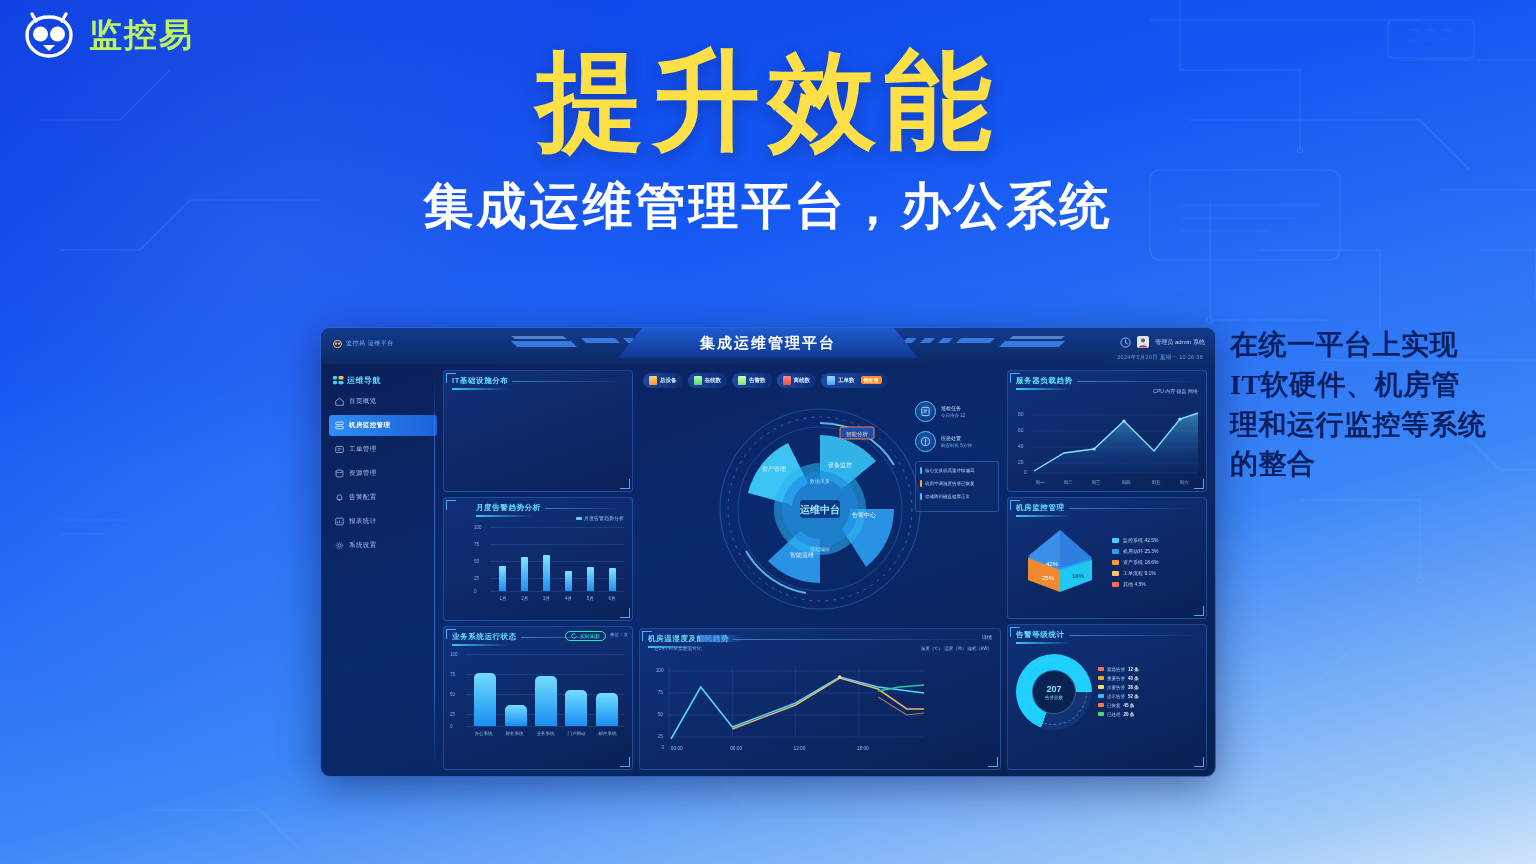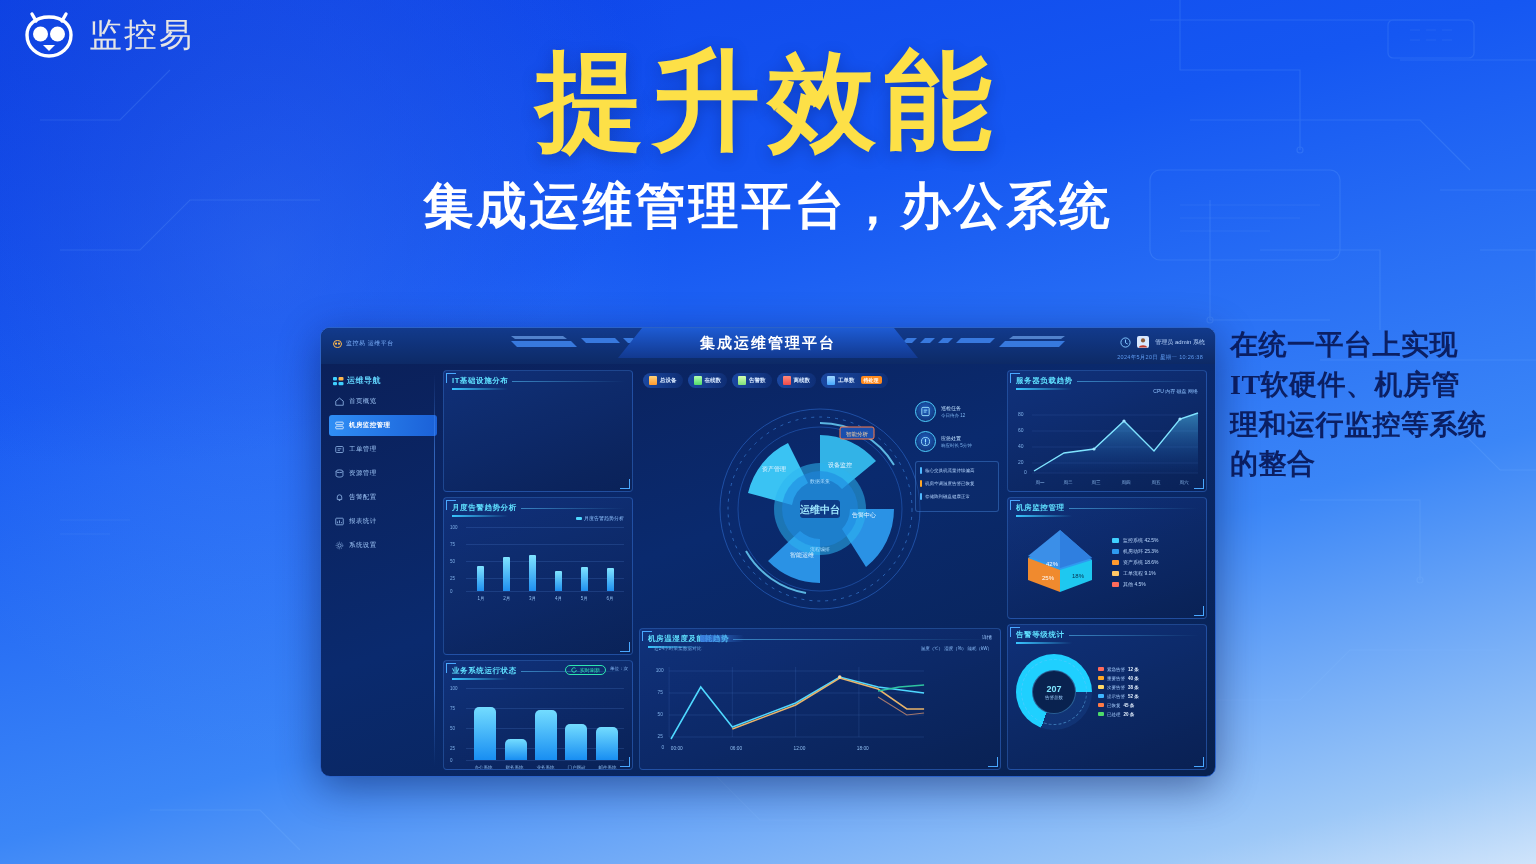--- a/index.html
+++ b/index.html
@@ -15,21 +15,21 @@
     background:
       radial-gradient(ellipse 900px 700px at 8% 4%, #0a3de0 0%, rgba(10,61,224,0) 62%),
       linear-gradient(165deg,#0d42e8 0%, #1557f2 32%, #3b86f7 66%, #9dc8f7 92%, #cfe4fb 100%);
   }
   #bg-circuit{position:absolute;inset:0;opacity:.5;}
   #bg-glow{position:absolute;left:-10%;top:-30%;width:55%;height:120%;
     background:radial-gradient(ellipse at center,rgba(120,180,255,.20) 0%,rgba(120,180,255,0) 68%);}
 
   
   #logo{position:absolute;left:22px;top:10px;display:flex;align-items:center;gap:13px;}
-  #logo-text{color:#e5e5e5;font-size:33px;font-weight:400;letter-spacing:2px;}
+  #logo-text{color:#bef264;font-size:33px;font-weight:700;letter-spacing:2px;}
 
   
   #headline{position:absolute;left:0;top:44px;width:1536px;text-align:center;}
   #headline-title{
     color:#fde047;font-size:108px;font-weight:900;letter-spacing:8px;line-height:1.05;
     text-shadow:0 4px 16px rgba(0,20,90,.30);
   }
   #headline-sub{
     margin-top:16px;color:#fff;font-size:50px;font-weight:800;letter-spacing:3px;
   }
@@ -63,21 +63,21 @@
   #dash-brand{position:absolute;left:12px;top:11px;display:flex;align-items:center;gap:4px;}
   #dash-brand-text{color:#7fb4ff;font-size:6px;letter-spacing:.5px;}
   #dash-user{position:absolute;right:10px;top:8px;display:flex;align-items:center;gap:6px;}
   #dash-user-name{color:#bcd8ff;font-size:6px;}
   #dash-datetime{position:absolute;right:12px;top:26px;color:#5e9af0;font-size:5.5px;letter-spacing:.3px;}
 
   #dash-body{position:relative;height:414px;padding:6px 8px 8px 8px;display:flex;gap:6px;}
 
   
   #sidebar{width:108px;flex:0 0 108px;padding-top:2px;}
-  #sidebar-title{display:flex;align-items:center;gap:3px;padding:3px 4px 5px 4px;}
+  #sidebar-title{display:flex;gap:3px;padding:3px 4px 5px 4px;}
   #sidebar-title-text{color:#63d6ff;font-size:8px;font-weight:800;letter-spacing:.5px;}
   .side-item{display:flex;align-items:center;gap:5px;height:21px;padding:0 6px;margin-bottom:3px;
     border-radius:3px;color:#9dc4f5;font-size:6.5px;letter-spacing:.4px;}
   .side-item.active{background:linear-gradient(90deg,#2f8ef5 0%,#1b61d8 100%);color:#fff;font-weight:700;}
   .side-ico{width:9px;height:9px;flex:0 0 9px;opacity:.9;}
   #sidebar-rule{position:absolute;left:113px;top:10px;width:1px;height:392px;
     background:linear-gradient(180deg,rgba(80,150,255,0) 0%,rgba(80,150,255,.55) 20%,rgba(80,150,255,.55) 80%,rgba(80,150,255,0) 100%);}
 
   
   .panel{position:relative;background:linear-gradient(160deg,rgba(18,52,128,.80),rgba(10,33,84,.80));
@@ -102,21 +102,21 @@
   .donut-hole{position:absolute;left:50%;top:50%;transform:translate(-50%,-50%);
     width:40px;height:40px;border-radius:50%;background:#0b2457;
     display:flex;align-items:center;justify-content:center;color:#cfe6ff;font-size:8px;font-weight:700;}
   .legend{margin-left:10px;display:flex;flex-direction:column;gap:7px;}
   .legend-row{display:flex;align-items:center;gap:4px;}
   .legend-sw{width:12px;height:6px;border-radius:1px;flex:0 0 12px;}
   .legend-k{color:#9fd0ff;font-size:5.5px;}
   .legend-v{color:#eaf4ff;font-size:5.5px;font-weight:700;}
 
   
-  #panel-bars{height:158px;}
+  #panel-bars{height:124px;padding-left:24px;}
   .chart-legend{display:flex;gap:6px;justify-content:flex-end;padding:0 8px;margin-top:-2px;}
   .cl-item{display:flex;align-items:center;gap:2px;color:#8fc2ff;font-size:5px;}
   .cl-dot{width:6px;height:3px;border-radius:1px;}
   .plot{position:relative;margin:2px 6px 0 6px;height:78px;}
   .ylab{position:absolute;left:0;color:#7fb0e8;font-size:4.5px;transform:translateY(-50%);}
   .gridline{position:absolute;left:16px;right:2px;height:1px;background:rgba(110,170,255,.16);}
   .bars{position:absolute;left:18px;right:3px;bottom:10px;top:4px;display:flex;align-items:flex-end;justify-content:space-around;}
   .bar{width:7px;border-radius:1px 1px 0 0;background:linear-gradient(180deg,#7fe3ff,#1f8ff0);}
   .xlabs{position:absolute;left:18px;right:3px;bottom:0;display:flex;justify-content:space-around;}
   .xlab{color:#8fbdf0;font-size:4.5px;}

